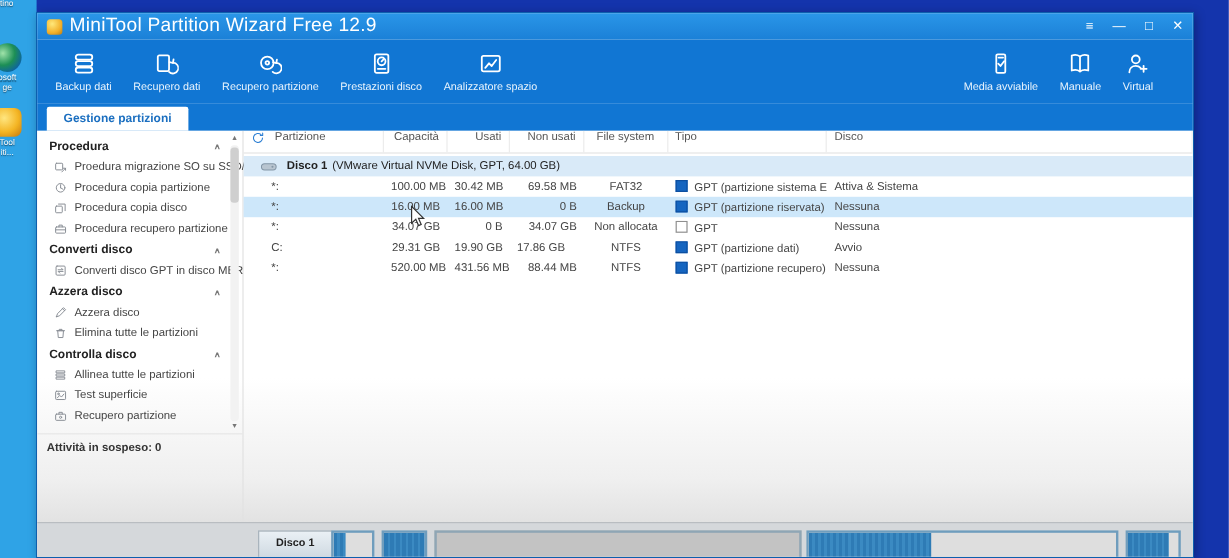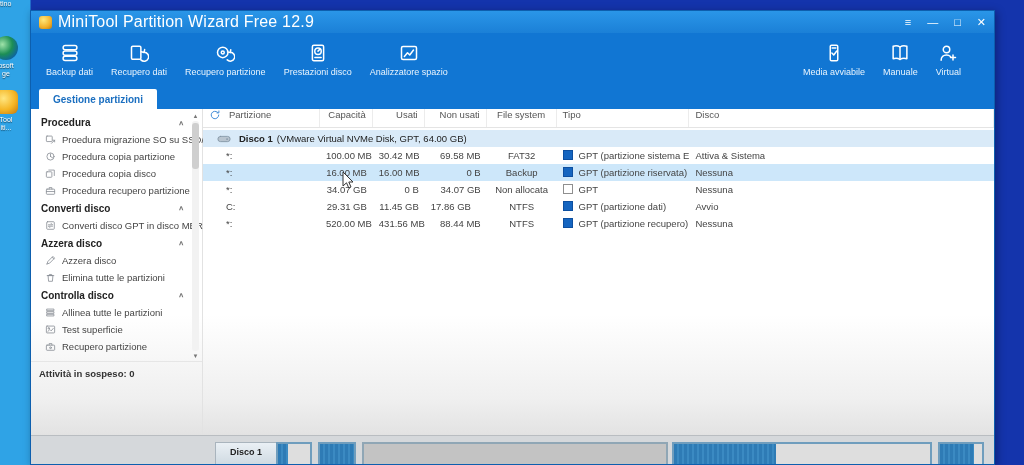--- a/index.html
+++ b/index.html
@@ -346,21 +346,21 @@
             <div class="cell" style="width: 53px; text-align: right;">34.07 GB</div>
             <div class="cell" style="width: 52px; text-align: right;">0 B</div>
             <div class="cell" style="width: 62px; text-align: right;">34.07 GB</div>
             <div class="cell" style="width: 70px; text-align: center;">Non allocata</div>
             <div class="cell" style="width: 133px; text-align: left;"><span class="type-sq unalloc"></span><span>GPT</span></div>
             <div class="cell" style="width: 305px; text-align: left;">Nessuna</div>
           </div>
           <div class="prow">
             <div class="cell" style="width: 117px; text-align: left; padding-left: 23px;">C:</div>
             <div class="cell" style="width: 53px; text-align: right;">29.31 GB</div>
-            <div class="cell" style="width: 52px; text-align: right;">11.45 GB</div>
+            <div class="cell" style="width: 52px; text-align: right;">19.90 GB</div>
             <div class="cell" style="width: 62px; text-align: left;">17.86 GB</div>
             <div class="cell" style="width: 70px; text-align: center;">NTFS</div>
             <div class="cell" style="width: 133px; text-align: left;"><span class="type-sq"></span><span>GPT (partizione dati)</span></div>
             <div class="cell" style="width: 305px; text-align: left;">Avvio</div>
           </div>
           <div class="prow">
             <div class="cell" style="width: 117px; text-align: left; padding-left: 23px;">*:</div>
             <div class="cell" style="width: 53px; text-align: right;">520.00 MB</div>
             <div class="cell" style="width: 52px; text-align: right;">431.56 MB</div>
             <div class="cell" style="width: 62px; text-align: right;">88.44 MB</div>

